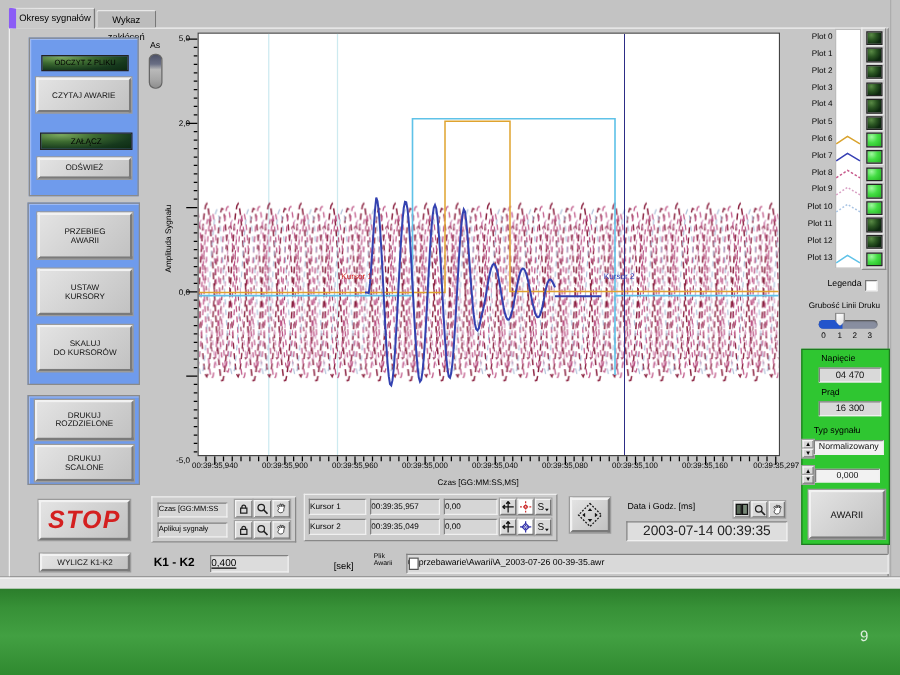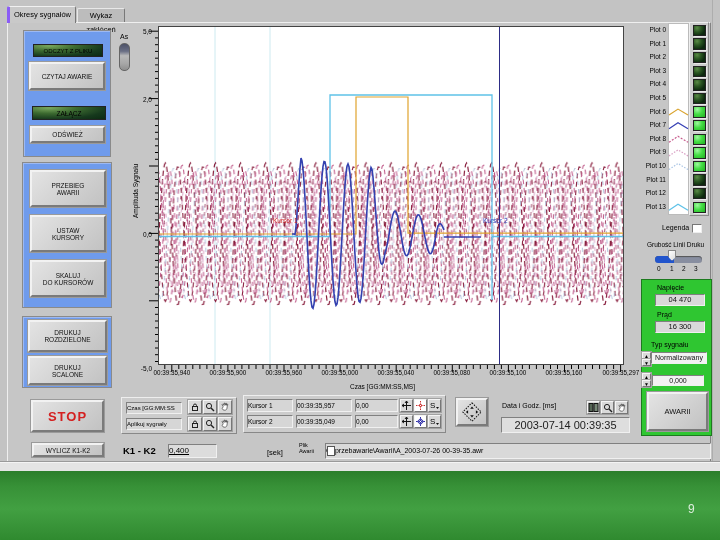--- a/index.html
+++ b/index.html
@@ -7,21 +7,21 @@
 .btnface{width:100%;height:100%;text-align:center;color:#101010;display:flex;align-items:center;justify-content:center;background:linear-gradient(135deg,#e3e3e3,#cfcfcf 60%,#c2c2c2);}
 .ledbtn{position:absolute;border:1px solid #222;background:radial-gradient(ellipse farthest-corner at 22% 8%,#7aa85e 0%,#3c6a30 35%,#16391d 72%,#0c2a12 100%);text-align:center;display:flex;align-items:center;justify-content:center;color:#000;}
 .sunk{position:absolute;border-top:1px solid #808080;border-left:1px solid #808080;border-right:1px solid #f0f0f0;border-bottom:1px solid #f0f0f0;overflow:hidden;white-space:nowrap;}
 .bluep{position:absolute;background:#6f9bec;border:1px solid #8a8a8a;box-shadow:inset 1px 1px 0 #9db9f2;}
 .lbl{position:absolute;color:#000;white-space:nowrap;}
 .minibtn{position:absolute;background:#d9d9d9;border-top:1px solid #f5f5f5;border-left:1px solid #f5f5f5;border-right:1px solid #777;border-bottom:1px solid #777;box-shadow:0 0 0 1px #a2a2a2;display:flex;align-items:center;justify-content:center;}
 </style></head><body>
 <div class="abs" style="left:0;top:0;width:712px;height:463px;background:#c3c3c3;"></div>
 <div class="abs" style="left:7px;top:22px;width:704px;height:440px;background:#c6c6c6;border-top:1px solid #efefef;border-left:1px solid #efefef;border-right:1px solid #828282;border-bottom:1px solid #828282;"></div>
 <div class="abs" style="left:712px;top:0;width:1px;height:462px;background:#adadad;"></div>
-<div class="abs" style="left:7px;top:6px;width:69px;height:17px;background:#c9c9c9;border-top:1px solid #f0f0f0;border-left:3px solid #8b5cf6;border-right:1px solid #787878;border-radius:2px 2px 0 0;font-size:7.5px;text-align:center;line-height:16px;color:#000;">Okresy sygnałów</div>
+<div class="abs" style="left:7px;top:6px;width:69px;height:17px;background:#c9c9c9;border-top:1px solid #f0f0f0;border-left:6px solid #8b5cf6;border-right:1px solid #787878;border-radius:2px 2px 0 0;font-size:7.5px;text-align:center;line-height:16px;color:#000;">Okresy sygnałów</div>
 <div class="abs" style="left:77px;top:8px;width:48px;height:14px;background:#bcbcbc;border-top:1px solid #e8e8e8;border-left:1px solid #e8e8e8;border-right:1px solid #787878;border-radius:2px 2px 0 0;font-size:7.5px;text-align:center;line-height:14px;color:#000;">Wykaz zakłóceń</div>
 <div class="abs" style="left:0;top:461px;width:720px;height:1px;background:#9a9a9a;"></div>
 <div class="abs" style="left:0;top:462px;width:720px;height:9px;background:#e4e4e4;border-top:1px solid #f4f4f4;"></div>
 <div class="abs" style="left:0;top:471px;width:720px;height:69px;background:linear-gradient(to bottom,#2b7e2b 0%,#379137 22%,#42a042 55%,#369136 85%,#2f8a2f 100%);"></div>
 <div class="lbl" style="left:688px;top:502px;font-size:12px;color:#ddeedd;">9</div>
 <div class="bluep" style="left:23px;top:30px;width:88px;height:127px;"></div>
 <div class="bluep" style="left:22px;top:162px;width:90px;height:146px;"></div>
 <div class="bluep" style="left:22px;top:316px;width:90px;height:72px;"></div>
 <div class="ledbtn" style="left:33px;top:44px;width:70px;height:13px;">
     <span style="font-size:6px;">ODCZYT Z PLIKU</span>
@@ -44,21 +44,21 @@
 <div class="btn" style="left:30px;top:260px;width:76px;height:37px;">
     <div class="btnface" style="font-size:6.5px;line-height:normal;">SKALUJ<br>DO KURSORÓW</div>
   </div>
 <div class="btn" style="left:28px;top:320px;width:79px;height:32px;">
     <div class="btnface" style="font-size:6.5px;line-height:normal;">DRUKUJ<br>ROZDZIELONE</div>
   </div>
 <div class="btn" style="left:28px;top:356px;width:79px;height:29px;">
     <div class="btnface" style="font-size:6.5px;line-height:normal;">DRUKUJ<br>SCALONE</div>
   </div>
 <div class="btn" style="left:31px;top:400px;width:73px;height:32px;">
-    <div class="btnface" style="font-size:13px;line-height:normal;color:#d42020;font-weight:bold;letter-spacing:1px;">STOP</div>
+    <div class="btnface" style="font-size:20px;line-height:normal;color:#d42020;font-weight:bold;letter-spacing:1px;font-style:italic;">STOP</div>
   </div>
 <div class="btn" style="left:32px;top:443px;width:72px;height:14px;">
     <div class="btnface" style="font-size:6.5px;line-height:normal;">WYLICZ K1-K2</div>
   </div>
 <div class="lbl" style="left:120px;top:33px;font-size:7px;">As</div>
 <div class="abs" style="left:119px;top:43px;width:11px;height:28px;border-radius:5px;background:linear-gradient(to bottom,#4d5268 0%,#6a6f85 28%,#b9b9b9 45%,#a7a7a7 75%,#8f8f8f 100%);border:1px solid #666;"></div>
 <div class="lbl" style="left:136px;top:28px;width:16px;text-align:right;font-size:6.5px;">5,0</div>
 <div class="lbl" style="left:136px;top:95.5px;width:16px;text-align:right;font-size:6.5px;">2,0</div>
 <div class="lbl" style="left:136px;top:230.5px;width:16px;text-align:right;font-size:6.5px;">0,0</div>
 <div class="lbl" style="left:132px;top:365px;width:20px;text-align:right;font-size:6.5px;">-5,0</div>
@@ -381,16 +381,16 @@
       <line x1="6" y1="6" x2="9" y2="9" stroke="#222" stroke-width="1.4"></line>
     </svg>
   </div>
 <div class="minibtn" style="left:615px;top:401px;width:13px;height:13px;">
     <svg width="10" height="10">
       <path d="M2.2 6.5 l1-1.8 -1.2-2 .8-.8 1.2 1.6 v-2.3 h.9 l.3 2 .5-1.8 h.9 l-.2 2 .7-1.3 .8.4 -.8 2.4 q.4 2.3-1.4 3.1 -1.8.6-2.8-.3 z" fill="#fff" stroke="#222" stroke-width=".6"></path>
     </svg>
   </div>
 <div class="sunk" style="left:501px;top:417px;width:129px;height:16px;background:#dedede;font-size:11px;line-height:14px;text-align:center;color:#222;padding-left:0px;">2003-07-14 00:39:35</div>
 <div class="lbl" style="left:123px;top:445px;font-size:9.5px;font-weight:bold;text-align:center;">K1 - K2</div>
-<div class="sunk" style="left:168px;top:444px;width:49px;height:14px;background:#dcdcdc;font-size:8px;line-height:12px;text-align:left;color:4;padding-left:0px;text-decoration:underline;">0,400</div>
+<div class="sunk" style="left:168px;top:444px;width:63px;height:14px;background:#dcdcdc;font-size:8px;line-height:12px;text-align:left;color:4;padding-left:0px;text-decoration:underline;">0,400</div>
 <div class="lbl" style="left:267px;top:448px;font-size:7.5px;">[sek]</div>
 <div class="lbl" style="left:299px;top:442px;font-size:5.5px;line-height:6px;">Plik<br>Awarii</div>
 <div class="sunk" style="left:325px;top:443px;width:386px;height:16px;background:#d9d9d9;font-size:7px;line-height:14px;text-align:left;color:14;padding-left:0px;">C:\przebawarie\Awarii\A_2003-07-26 00-39-35.awr</div>
 <div class="abs" style="left:327px;top:446px;width:8px;height:10px;background:#fff;border:1px solid #555;"></div>
 </body></html>

